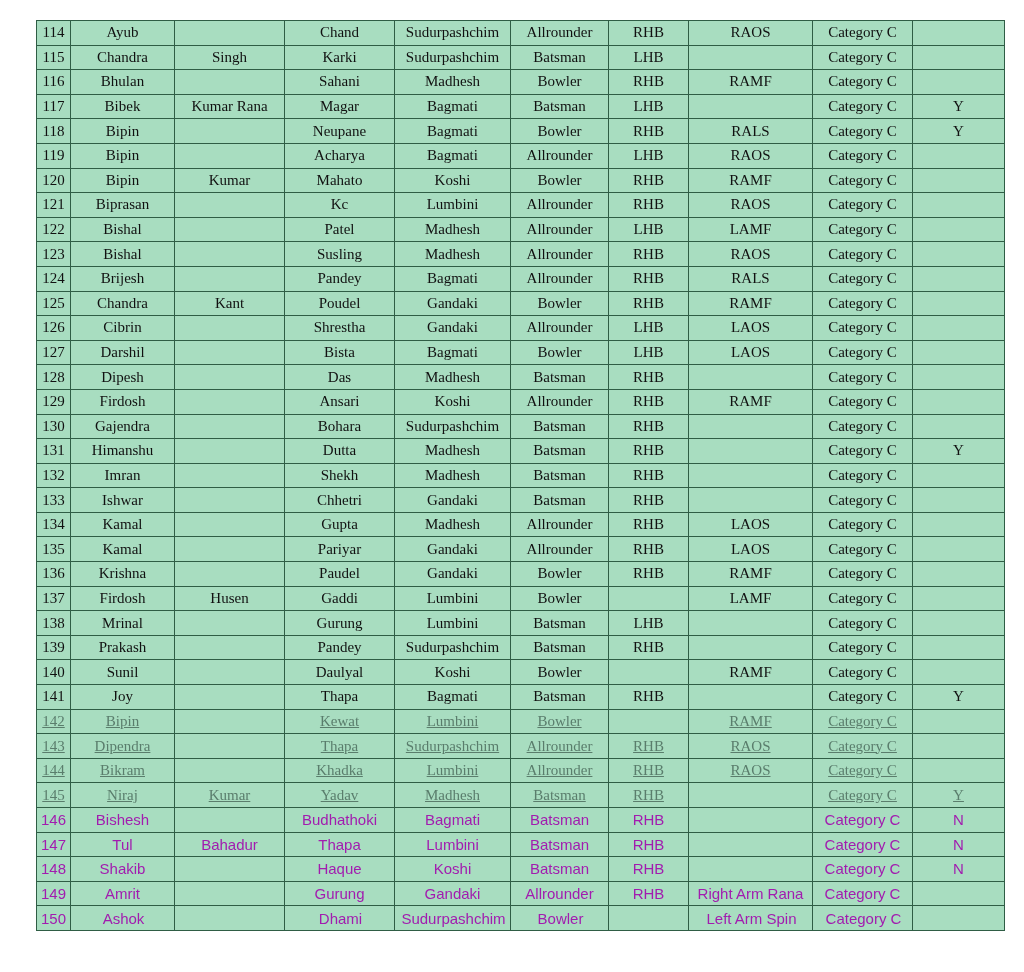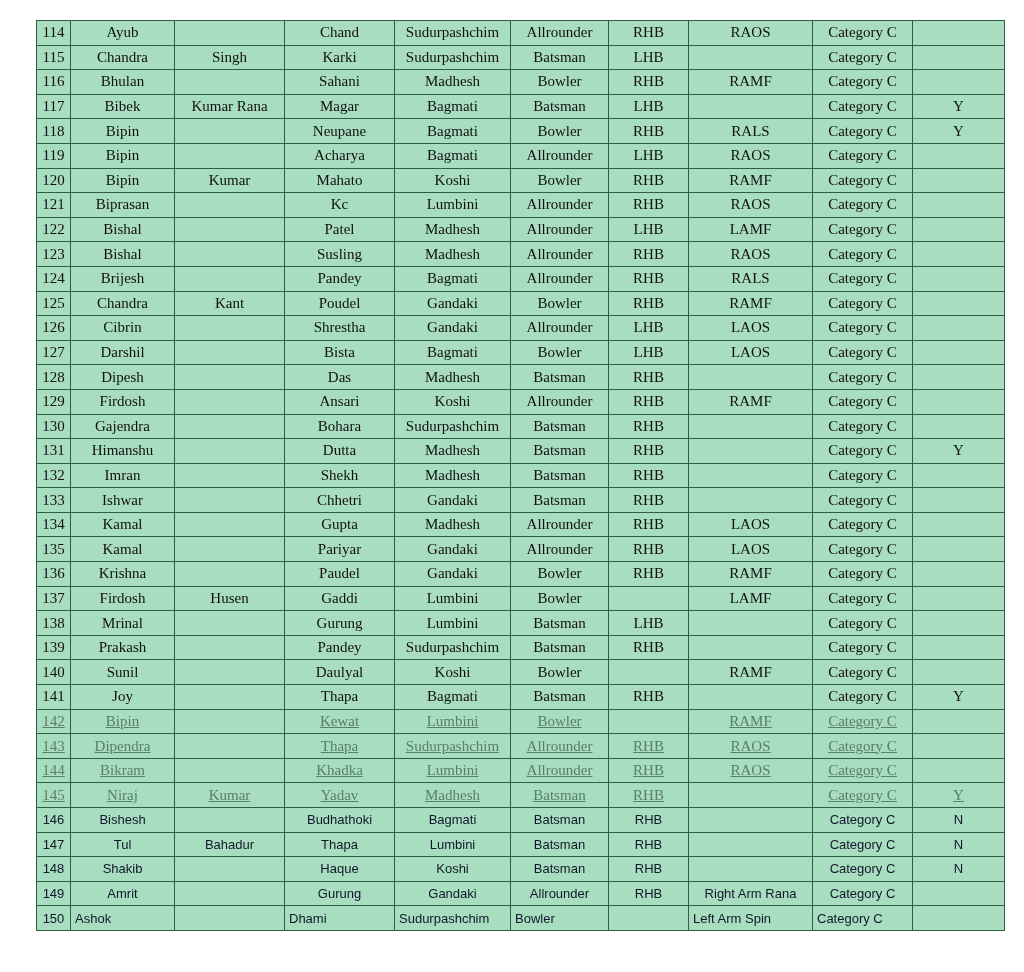--- a/index.html
+++ b/index.html
@@ -44,24 +44,24 @@
   col.c-bat    { width: 80px; }
   col.c-bowl   { width: 124px; }
   col.c-cat    { width: 100px; }
   col.c-flag   { width: 92px; }
 
   
   tr.serif td { font-family: "Liberation Serif", serif; font-size: 15px; }
   tr.faded td { color: #5a7d6c; text-decoration: underline; }
   tr.sans td {
     font-family: "Liberation Sans", sans-serif;
-    font-size: 13px;
-    color: #0f172a;
+    font-size: 15px;
+    color: #a21caf;
   }
-  tr.sans-left td.lalign { text-align: left; padding-left: 4px; }
+  tr.sans-left td.lalign { text-align: center; padding-left: 4px; }
   td.sn { text-align: center; }
 </style>
 </head>
 <body>
 
 <div id="sheet">
   <table class="player-table">
     <colgroup>
       <col class="c-sn">
         <col class="c-first">

